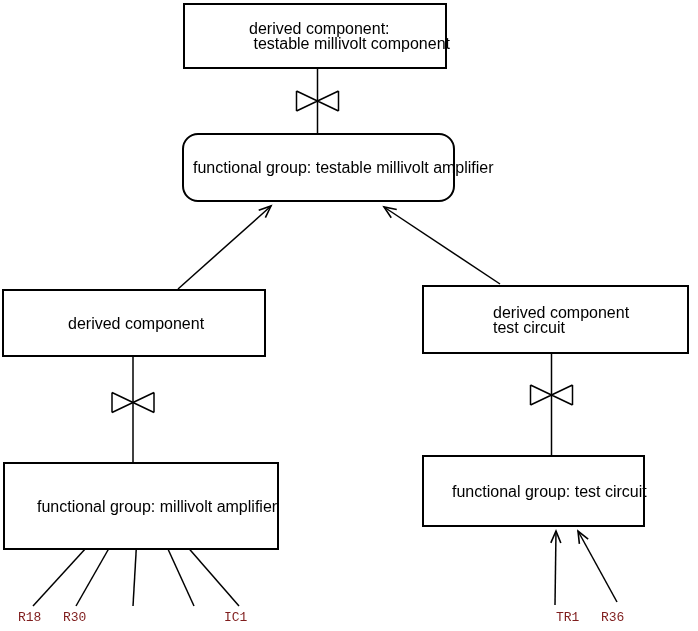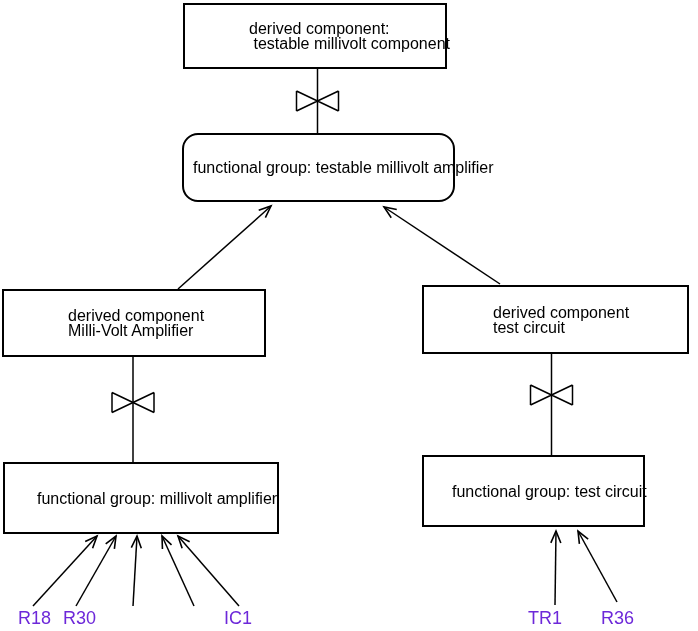--- a/index.html
+++ b/index.html
@@ -36,36 +36,37 @@
   }
   .node .tline {
     display: block;
     white-space: pre;
   }
   
   #box-top-derived   { left:183px; top:3px;   width:264px; height:66px; padding-left:64px; }
   #box-fg-testable   { left:182px; top:133px; width:273px; height:69px; padding-left:9px;border-radius:16px;  }
   #box-dc-mva        { left:2px;   top:289px; width:264px; height:68px; padding-left:64px; }
   #box-dc-test       { left:422px; top:285px; width:267px; height:69px; padding-left:69px; }
-  #box-fg-mva        { left:3px;   top:462px; width:276px; height:72px; padding-left:32px; }
+  #box-fg-mva        { left:3px;   top:462px; width:276px; height:88px; padding-left:32px; }
   #box-fg-test       { left:422px; top:455px; width:223px; height:72px; padding-left:28px; }
   .leaf-label {
     position: absolute;
     top: 611px;
-    font-size: 18px;
+    font-size: 13px;
     line-height: 14px;
-    color: #6d28d9;
+    color: #7f1d1d;
     white-space: pre;
+    font-family: Liberation Mono, monospace;
   }
   #lbl-r18 { left: 18px;  }
   #lbl-r30 { left: 63px;  }
   #lbl-r26 { left: 117px; margin-top: 44px; }
   #lbl-r22 { left: 168px; margin-top: 48px; }
   #lbl-ic1 { left: 224px; }
-  #lbl-tr1 { left: 528px; }
+  #lbl-tr1 { left: 556px; }
   #lbl-r36 { left: 601px; }
 </style>
 </head>
 <body>
 
 <div id="canvas">
 
   <svg id="wires" viewBox="0 0 698 631" xmlns="http://www.w3.org/2000/svg">
     <defs>
       <marker id="openArrow" markerUnits="userSpaceOnUse" markerWidth="16" markerHeight="14" refX="13" refY="6" orient="auto">
@@ -107,21 +108,20 @@
     <span class="tline">derived component:</span>
     <span class="tline"> testable millivolt component</span>
   </div>
 
   <div class="node" id="box-fg-testable">
     <span class="tline">functional group: testable millivolt amplifier</span>
   </div>
 
   <div class="node" id="box-dc-mva">
     <span class="tline">derived component</span>
-    <span class="tline">Milli-Volt Amplifier</span>
   </div>
 
   <div class="node" id="box-dc-test">
     <span class="tline">derived component</span>
     <span class="tline">test circuit</span>
   </div>
 
   <div class="node" id="box-fg-mva">
     <span class="tline">functional group: millivolt amplifier</span>
   </div>

